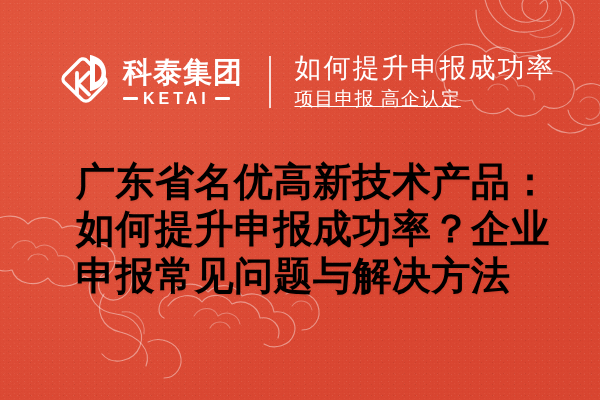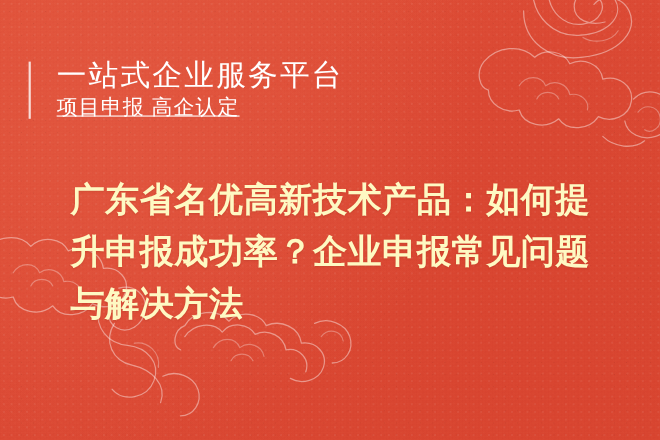--- a/index.html
+++ b/index.html
@@ -168,25 +168,25 @@
     letter-spacing: 1px;
     line-height: 1.2;
     margin-top: 5px;
     white-space: nowrap;
     text-decoration: underline;
   }
 
   
   .title {
     position: absolute;
-    left: 64px;
+    left: 76px;
     top: 158px;
     width: 500px;
-    color: #fef9c3;
-    font-size: 31px;
+    color: #000000;
+    font-size: 39px;
     font-weight: 700;
     line-height: 47px;
     letter-spacing: .5px;
     text-shadow: 0 1px 2px rgba(120,25,12,.18);
   }
 </style>
 </head>
 <body>
 
 <div class="banner">
@@ -227,25 +227,48 @@
       <path class="cloud-path-soft" d="M44,56 C50,46 64,46 68,56 C76,50 88,54 90,64"></path>
       <path class="cloud-path-soft" d="M60,68 C64,60 76,60 80,68"></path>
       <path class="cloud-path" d="M136,34 C148,28 164,34 168,46 C172,58 164,70 152,70"></path>
       <path class="cloud-path-soft" d="M142,46 C148,38 160,40 162,50"></path>
     </svg>
 
   </div>
 
   <div class="header">
 
+    <div class="logo-block">
+
+      <svg class="logo-mark" viewBox="0 0 58 62">
+        <g fill="none" stroke="#ffffff" stroke-width="3.4" stroke-linejoin="round" stroke-linecap="round">
+          <path d="M29.5,8.5 L48.5,27 a5,5 0 0 1 0,7 L34,48.5 a6,6 0 0 1 -8,0 L8.5,31.5 a5,5 0 0 1 0,-7 L23,10 a5,5 0 0 1 6.5,-1.5 Z"></path>
+        </g>
+        <g fill="none" stroke="#ffffff" stroke-width="3.8" stroke-linecap="round" stroke-linejoin="round">
+          <path d="M21,22 L21,43"></path>
+          <path d="M33,21.5 L22,32.5 L33,43.5"></path>
+        </g>
+        <path d="M34,4 L34,40 C34,40 50,38 50,22 C50,6 34,4 34,4 Z" fill="#ffffff" stroke="none"></path>
+        <path d="M39,13 L39,31 C39,31 45.5,29.5 45.5,22 C45.5,14.5 39,13 39,13 Z" fill="#dd4a34" stroke="none"></path>
+      </svg>
+
+      <div class="logo-text">
+        <div class="logo-cn">科泰集团</div>
+        <div class="logo-en-row">
+          <span class="logo-dash"></span>
+          <span class="logo-en">KETAI</span>
+          <span class="logo-dash"></span>
+        </div>
+      </div>
+    </div>
 
     <div class="divider"></div>
 
     <div class="tagline-block">
-      <div class="tagline-main">一站式企业服务平台</div>
+      <div class="tagline-main">如何提升申报成功率</div>
       <div class="tagline-sub">项目申报 高企认定</div>
     </div>
 
   </div>
 
   <div class="title">广东省名优高新技术产品：如何提升申报成功率？企业申报常见问题与解决方法</div>
 
 </div>
 
 </body></html>

